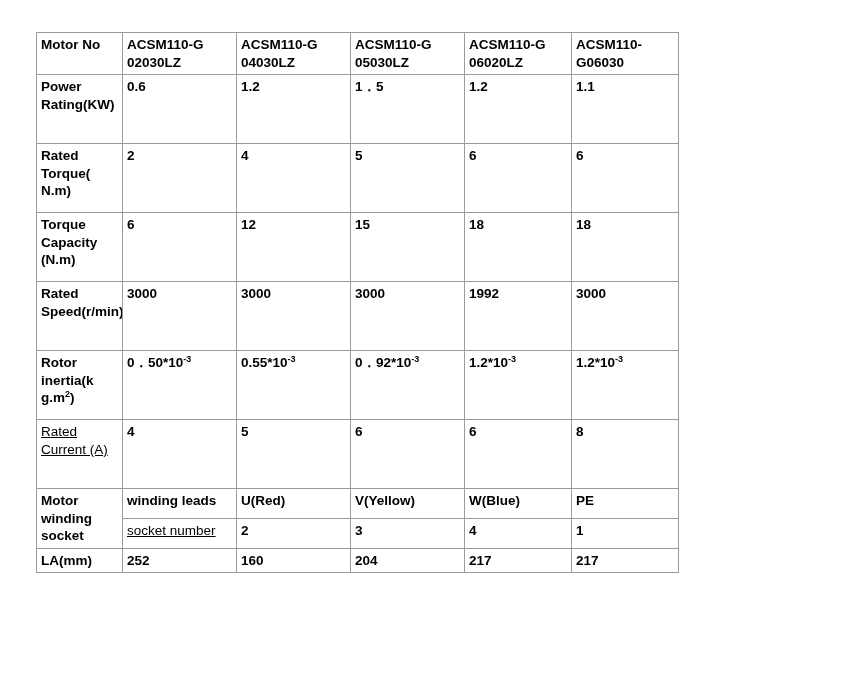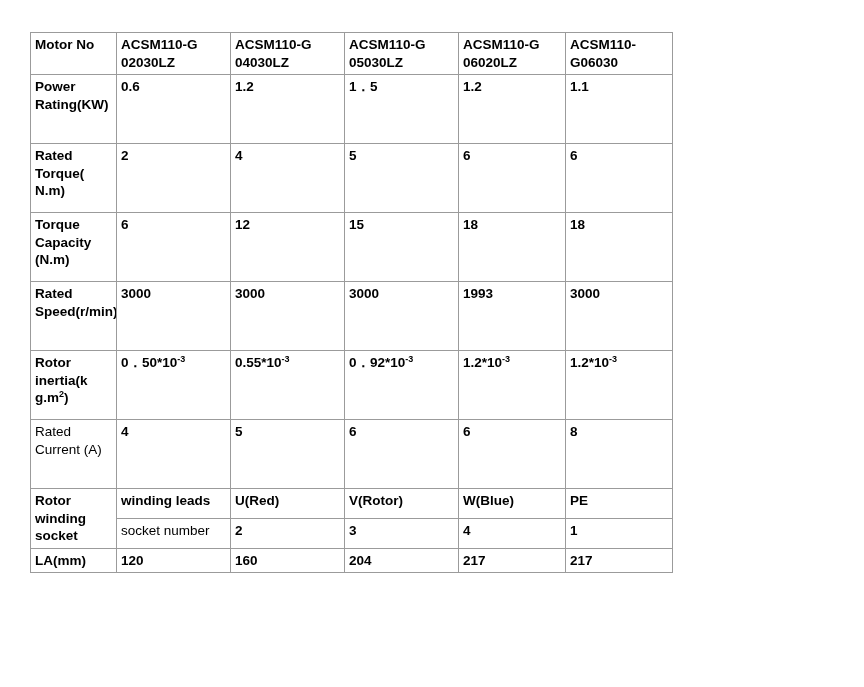--- a/index.html
+++ b/index.html
@@ -11,21 +11,21 @@
     font-family: "Liberation Sans", sans-serif;
   }
   .sheet {
     position: relative;
     width: 864px;
     height: 687px;
     background: #ffffff;
   }
   table.spec {
     position: absolute;
-    left: 30px;
+    left: 36px;
     top: 32px;
     border-collapse: collapse;
     table-layout: fixed;
     width: 642px;
     background: #ffffff;
   }
   table.spec td {
     border: 1px solid #9b9b9b;
     padding: 3px 4px 3px 4px;
     vertical-align: top;
@@ -44,20 +44,21 @@
   .hdr {
     font-weight: bold;
   }
   .rowlabel {
     font-weight: bold;
   }
   .light {
     color: #6e6e6e;
     font-weight: normal;
     font-size: 12.5px;
+    text-decoration: underline;
   }
   .val { font-weight: bold; }
   sup {
     font-size: 9px;
     vertical-align: super;
     line-height: 0;
   }
   .mid { vertical-align: middle; }
   .nowrap { white-space: nowrap; }
   .tallcell { height: 62px; }
@@ -126,21 +127,21 @@
         <td class="val mid"><span>15</span></td>
         <td class="val mid"><span>18</span></td>
         <td class="val"><span>18</span></td>
       </tr>
 
       <tr>
         <td class="rowlabel tallcell"><span>Rated Speed(r/min)</span></td>
         <td class="val"><span>3000</span></td>
         <td class="val mid"><span>3000</span></td>
         <td class="val mid"><span>3000</span></td>
-        <td class="val mid"><span>1993</span></td>
+        <td class="val mid"><span>1992</span></td>
         <td class="val mid"><span>3000</span></td>
       </tr>
 
       <tr>
         <td class="rowlabel tallcell"><span>Rotor inertia(k g.m</span><sup>2</sup><span>)</span></td>
         <td class="val mid nowrap"><span>0．50*10</span><sup>-3</sup></td>
         <td class="val mid nowrap"><span>0.55*10</span><sup>-3</sup></td>
         <td class="val mid nowrap"><span>0．92*10</span><sup>-3</sup></td>
         <td class="val mid nowrap"><span>1.2*10</span><sup>-3</sup></td>
         <td class="val mid nowrap"><span>1.2*10</span><sup>-3</sup></td>
@@ -149,39 +150,39 @@
       <tr>
         <td class="light tallcell"><span>Rated Current (A)</span></td>
         <td class="val mid"><span>4</span></td>
         <td class="val mid"><span>5</span></td>
         <td class="val mid"><span>6</span></td>
         <td class="val mid"><span>6</span></td>
         <td class="val mid"><span>8</span></td>
       </tr>
 
       <tr>
-        <td class="rowlabel" rowspan="2"><span>Rotor winding socket</span></td>
+        <td class="rowlabel" rowspan="2"><span>Motor winding socket</span></td>
         <td class="val"><span>winding leads</span></td>
         <td class="val mid"><span>U(Red)</span></td>
-        <td class="val mid"><span>V(Rotor)</span></td>
+        <td class="val mid"><span>V(Yellow)</span></td>
         <td class="val mid"><span>W(Blue)</span></td>
         <td class="val mid"><span>PE</span></td>
       </tr>
 
       <tr>
         <td class="light"><span>socket number</span></td>
         <td class="val"><span>2</span></td>
         <td class="val"><span>3</span></td>
         <td class="val"><span>4</span></td>
         <td class="val"><span>1</span></td>
       </tr>
 
       <tr>
         <td class="rowlabel"><span>LA(mm)</span></td>
-        <td class="val"><span>120</span></td>
+        <td class="val"><span>252</span></td>
         <td class="val"><span>160</span></td>
         <td class="val"><span>204</span></td>
         <td class="val"><span>217</span></td>
         <td class="val"><span>217</span></td>
       </tr>
     </tbody>
   </table>
 </div>
 
 </body></html>

